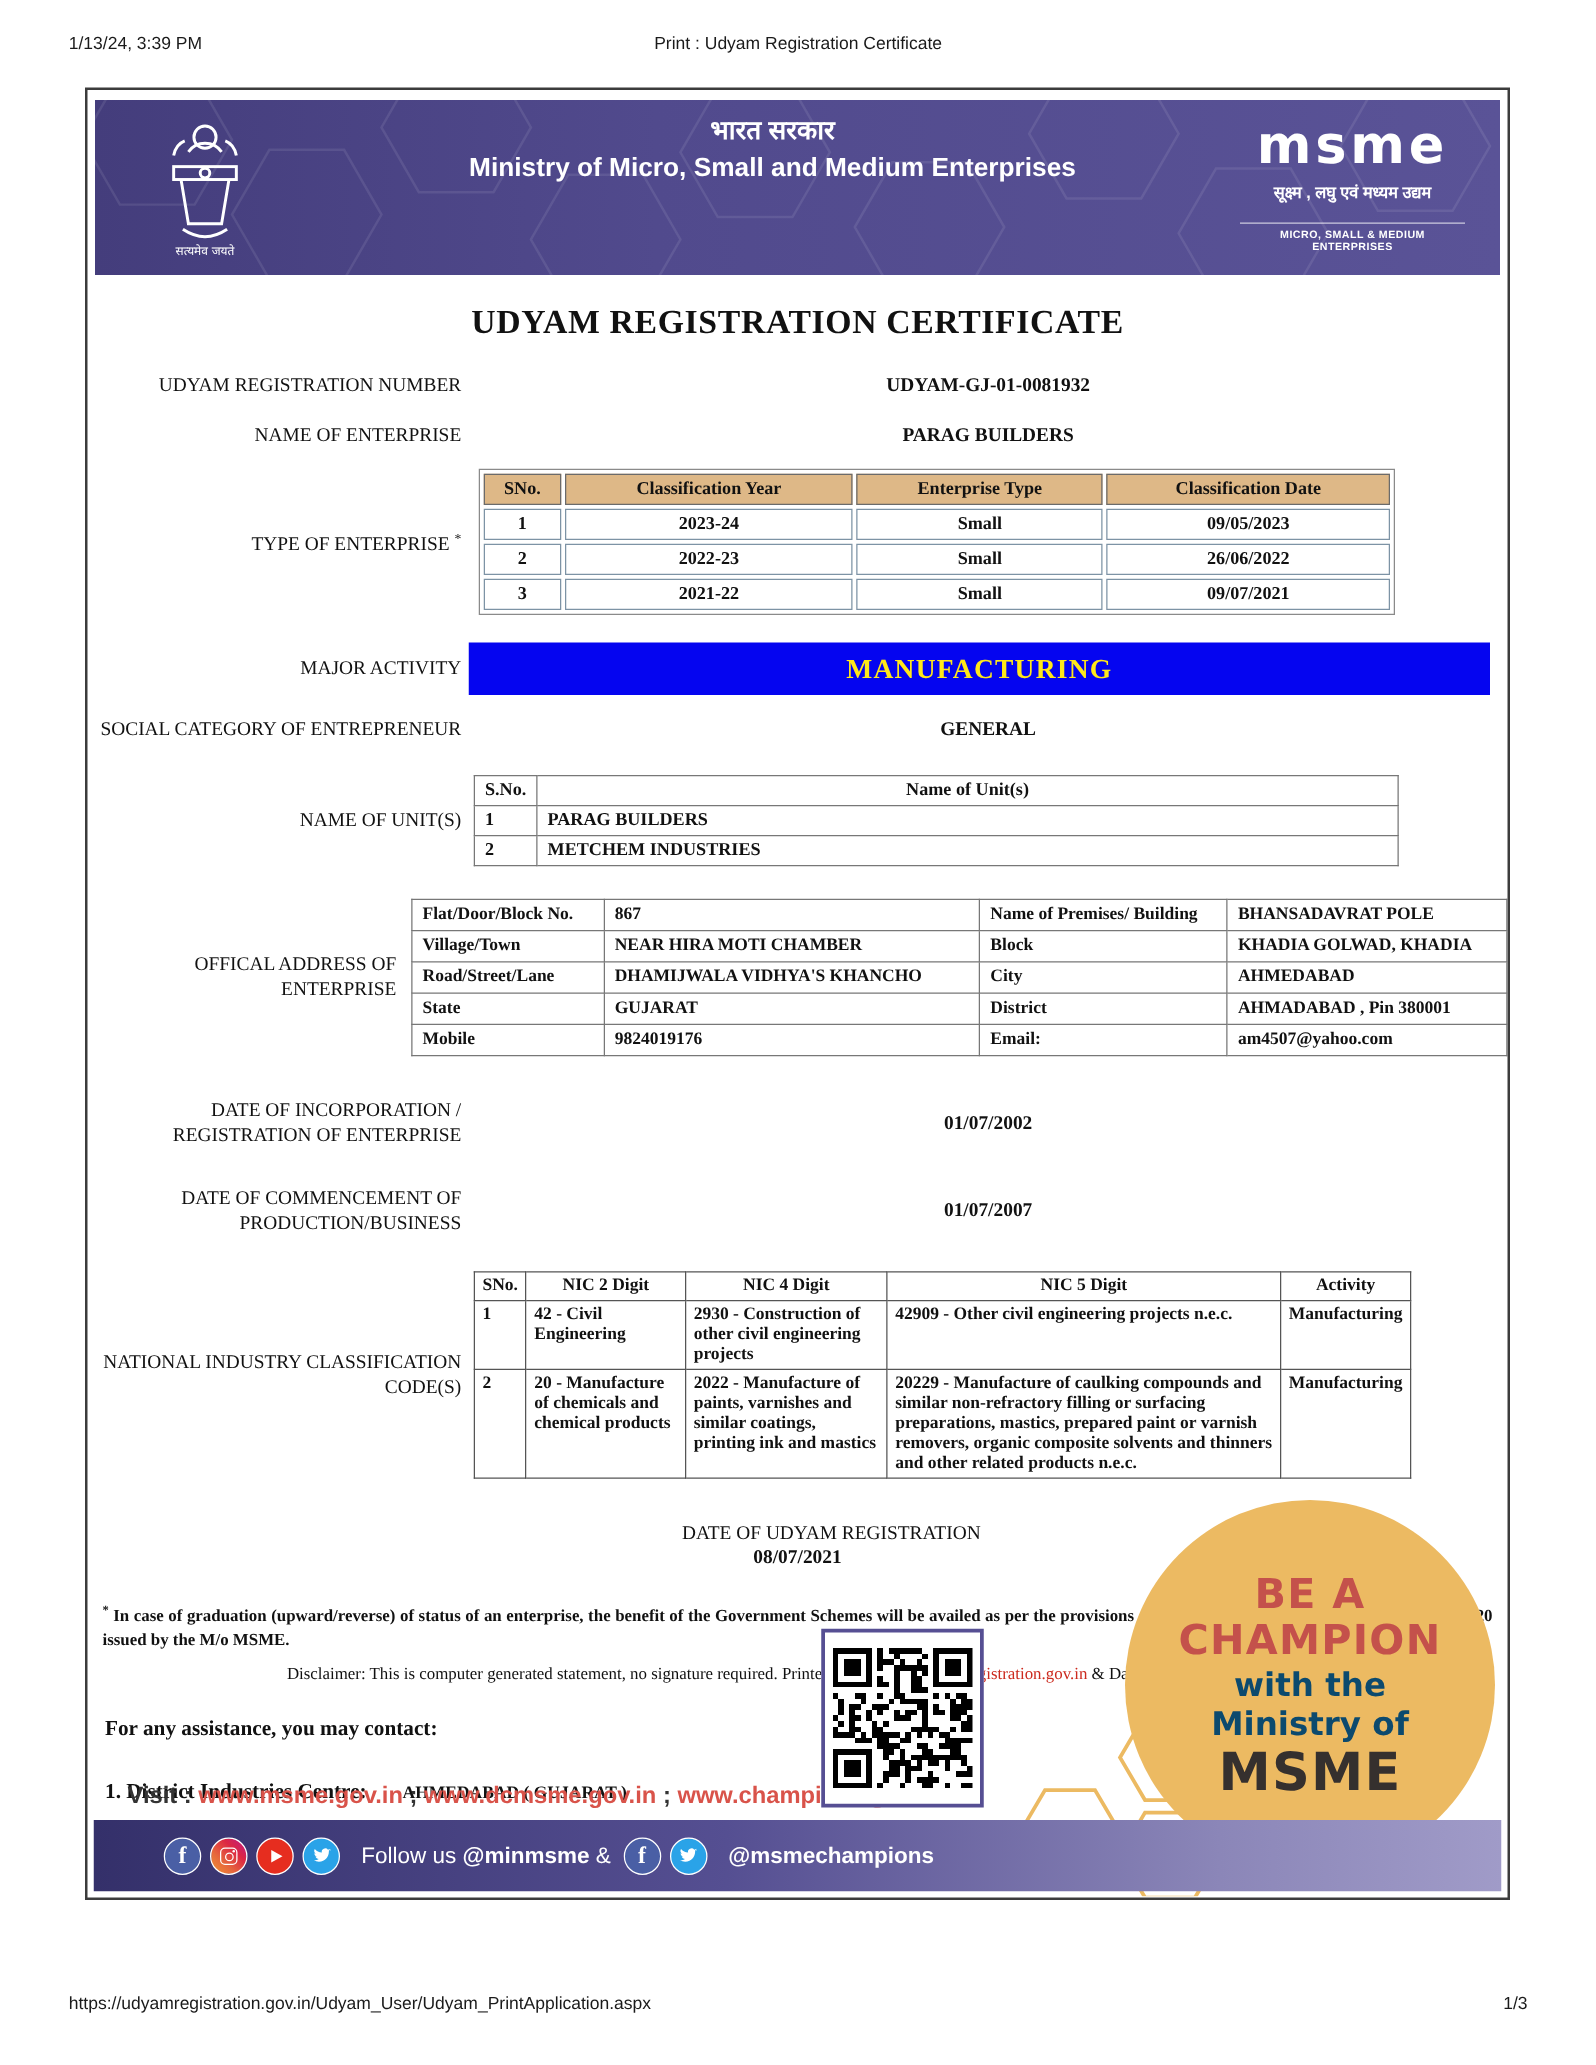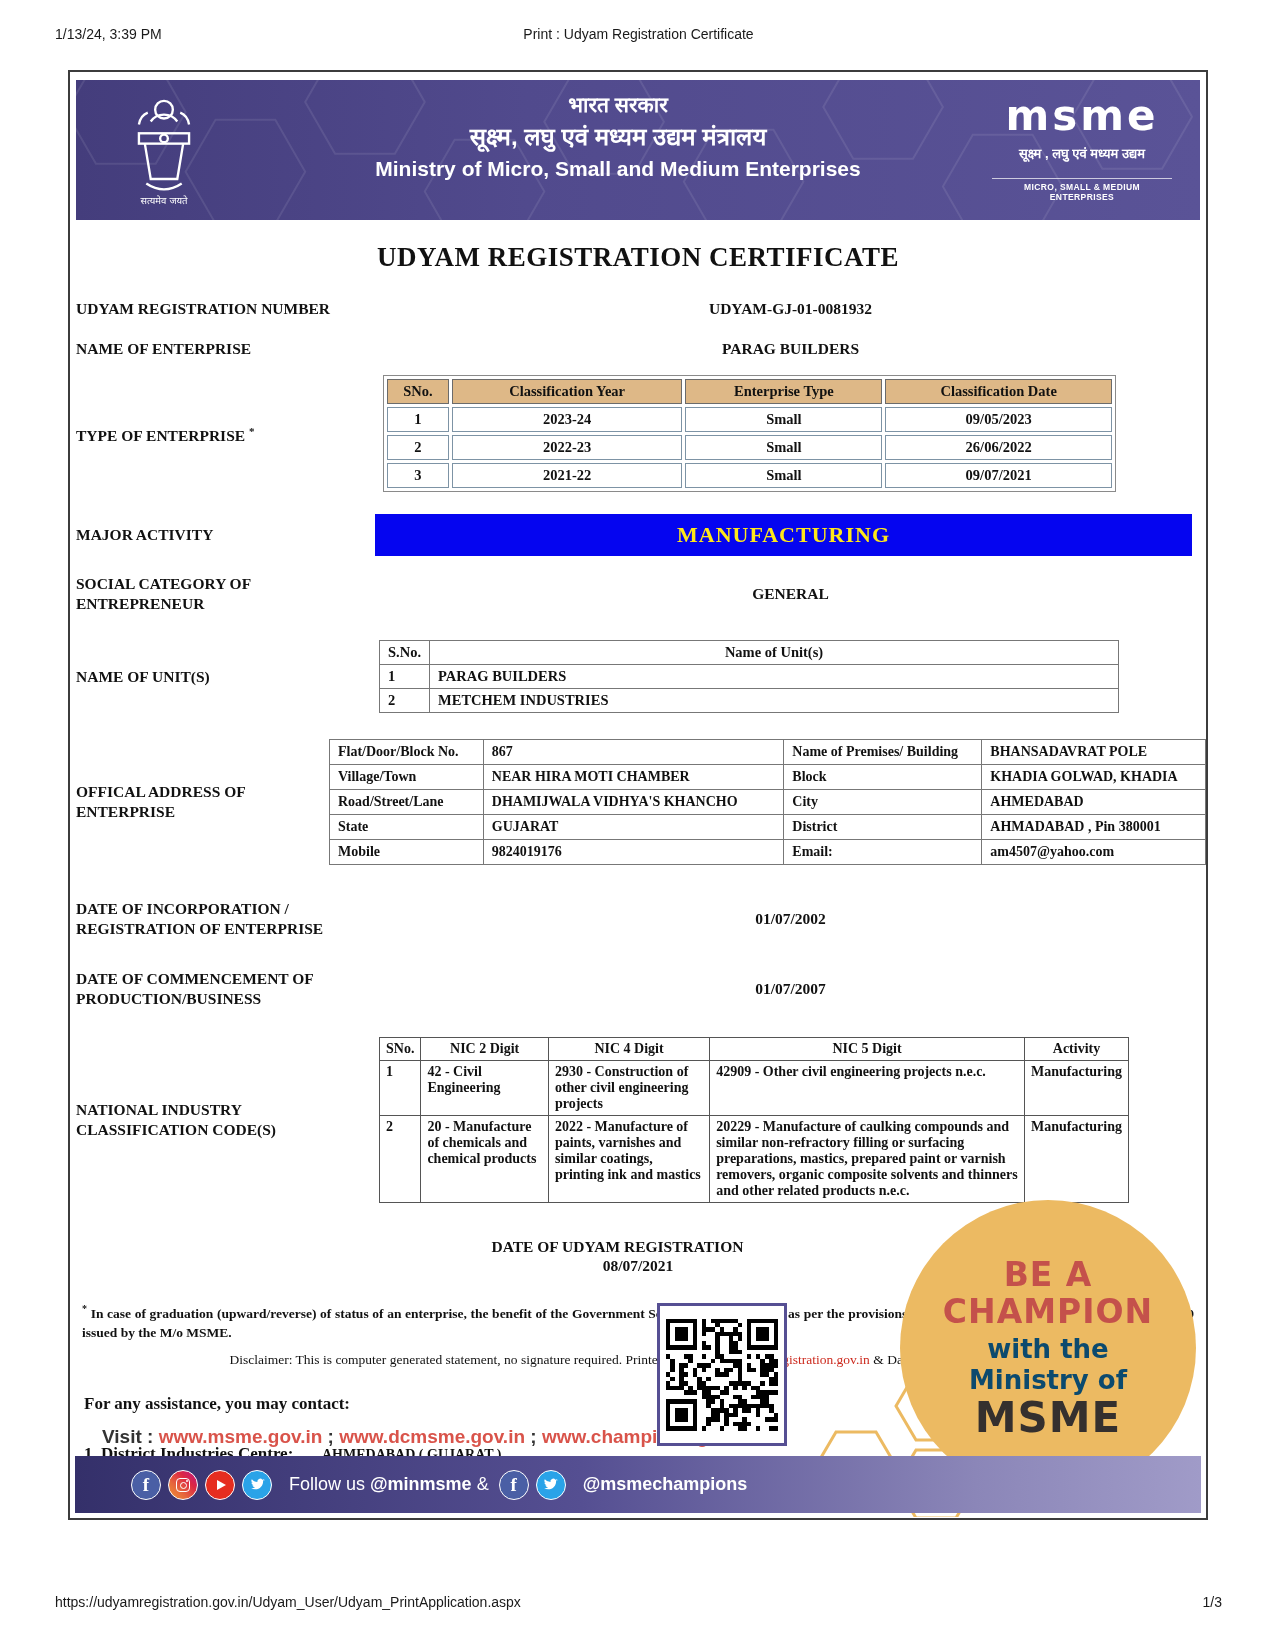--- a/index.html
+++ b/index.html
@@ -39,21 +39,21 @@
   .msme-word { font-size:42px; font-weight:bold; letter-spacing:3px; line-height:44px;
     font-family:"DejaVu Sans", sans-serif; }
   .msme-hi { font-size:13px; font-weight:bold; margin-top:6px; border-bottom:1px solid rgba(255,255,255,.7); padding-bottom:16px; }
   .msme-en { font-size:8.5px; font-weight:bold; margin-top:3px; letter-spacing:.4px; }
 
   
   .cert-title { margin-top:22px; text-align:center; font-size:27px; font-weight:bold; letter-spacing:.5px; }
 
   
   .frow { display:flex; align-items:center; }
-  .flabel { width:305px; text-align:left; font-weight:bold; font-size:15.5px; line-height:20px; padding:0 6px; }
+  .flabel { width:305px; text-align:right; font-weight:normal; font-size:15.5px; line-height:20px; padding:0 6px; }
   .fvalue { flex:1; text-align:center; font-weight:bold; font-size:15.5px; }
   .sup { vertical-align:super; font-size:11px; }
 
   
   table { font-family:"Liberation Serif", serif; }
   .tbl-wrap { flex:1; }
   .type-table { border-collapse:separate; border-spacing:3px; border:1px solid #8a8a8a;
     width:733px; margin-left:8px; background:#fff; }
   .type-table th { background:#DEB887; border:1px solid #6b6b6b; font-size:14.5px; padding:3px 4px; }
   .type-table td { border:1px solid #7d93a5; font-size:14.5px; font-weight:bold; text-align:center; padding:3px 4px; }
@@ -165,21 +165,20 @@
           <path d="M41 14 q5 2 6 8"></path>
           <rect x="13" y="28" width="34" height="7"></rect>
           <circle cx="30" cy="31.5" r="2.6"></circle>
           <path d="M17 35 l4 24 h18 l4 -24"></path>
           <path d="M18 62 q12 8 24 0"></path>
         </g>
         <text x="30" y="76" text-anchor="middle" font-size="6.5" fill="#ffffff" font-family="DejaVu Sans">सत्यमेव जयते</text>
       </svg>
       <div class="masthead-center">
         <div class="m-hi1">भारत सरकार</div>
-        <div class="m-hi2">सूक्ष्म, लघु एवं मध्यम उद्यम मंत्रालय</div>
         <div class="m-en2">Ministry of Micro, Small and Medium Enterprises</div>
       </div>
       <div class="msme-logo">
         <div class="msme-word">msme</div>
         <div class="msme-hi">सूक्ष्म , लघु एवं मध्यम उद्यम</div>
         <div class="msme-en">MICRO, SMALL &amp; MEDIUM ENTERPRISES</div>
       </div>
     </div>
 
     <div class="cert-title">UDYAM REGISTRATION CERTIFICATE</div>

